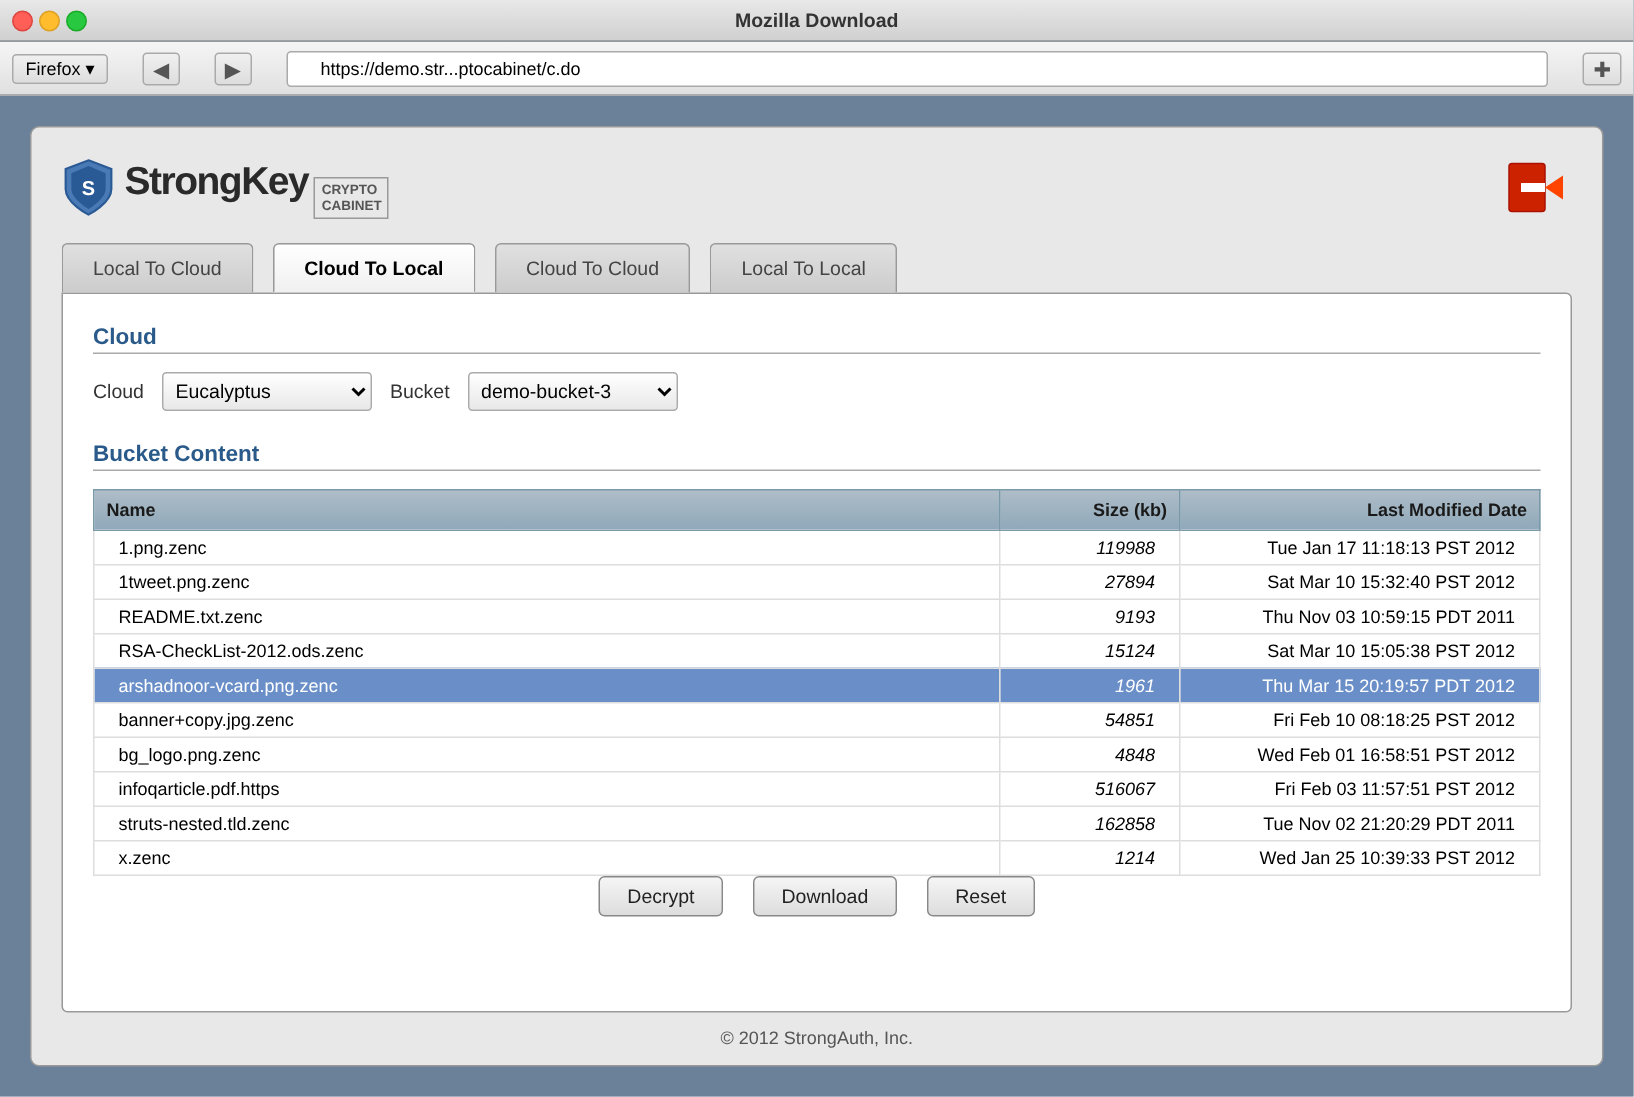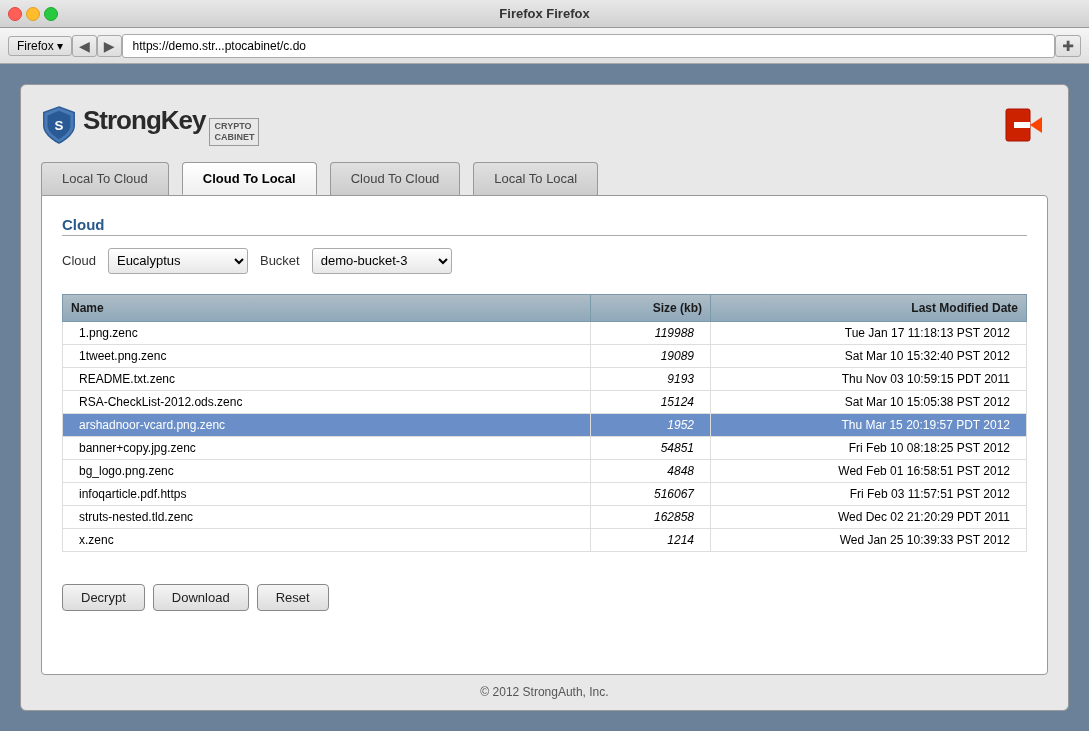--- a/index.html
+++ b/index.html
@@ -41,37 +41,37 @@
     .btn-close { background: #ff5f57; border-color: #e0443e; }
     .btn-min { background: #ffbd2e; border-color: #dea123; }
     .btn-max { background: #28c940; border-color: #1aab29; }
 
     .browser-toolbar {
       background: linear-gradient(to bottom, #f5f5f5, #e0e0e0);
       height: 36px;
       display: flex;
       align-items: center;
       padding: 0 8px;
-      gap: 0;
+      gap: 23px;
       border-bottom: 1px solid #aaa;
     }
     .browser-menu {
       background: linear-gradient(to bottom, #f0f0f0, #ddd);
       border: 1px solid #aaa;
       border-radius: 3px;
       padding: 2px 8px;
       font-size: 12px;
       cursor: pointer;
     }
     .address-bar {
       flex: 1;
       height: 24px;
       border: 1px solid #aaa;
       border-radius: 3px;
-      padding: 0 10px;
+      padding: 0 22px;
       font-size: 12px;
       background: white;
     }
     .nav-btn {
       background: linear-gradient(to bottom, #f0f0f0, #ddd);
       border: 1px solid #aaa;
       border-radius: 3px;
       padding: 2px 6px;
       font-size: 14px;
       cursor: pointer;
@@ -215,23 +215,23 @@
       padding: 4px 16px;
       border: 1px solid #ddd;
     }
     .data-table tbody td.col-name { text-align: left; }
     .data-table tbody td.col-size { text-align: right; font-style: italic; }
     .data-table tbody td.col-date { text-align: right; }
 
     
     .footer-buttons {
       display: flex;
-      justify-content: flex-start;
-      gap: 8px;
-      margin-top: 32px;
+      justify-content: center;
+      gap: 20px;
+      margin-top: 0;
     }
     .action-btn {
       padding: 5px 18px;
       border: 1px solid #888;
       border-radius: 4px;
       background: linear-gradient(to bottom, #f5f5f5, #ddd);
       font-size: 13px;
       cursor: pointer;
       color: #222;
     }
@@ -245,21 +245,21 @@
   </style>
 </head>
 <body>
 
 <div class="browser-titlebar">
   <div class="browser-controls">
     <div class="browser-btn btn-close"></div>
     <div class="browser-btn btn-min"></div>
     <div class="browser-btn btn-max"></div>
   </div>
-  <span class="browser-title">Firefox Firefox</span>
+  <span class="browser-title">Mozilla Download</span>
 </div>
 
 <div class="browser-toolbar">
   <button class="browser-menu">Firefox ▾</button>
   <button class="nav-btn">◀</button>
   <button class="nav-btn">▶</button>
   <input class="address-bar" type="text" value="https://demo.str...ptocabinet/c.do" style="">
   <button class="nav-btn">✚</button>
 </div>
 
@@ -320,74 +320,75 @@
         </select>
         <span class="field-label">Bucket</span>
         <select class="field-select">
           <option>demo-bucket-3</option>
           <option>demo-bucket-1</option>
           <option>demo-bucket-2</option>
         </select>
       </div>
 
       <div class="bucket-section">
+        <div class="section-title">Bucket Content</div>
 
         <table class="data-table">
           <thead>
             <tr>
               <th class="col-name">Name</th>
               <th class="col-size" style="width:120px;">Size (kb)</th>
-              <th class="col-date" style="width:316px;">Last Modified Date</th>
+              <th class="col-date" style="width:240px;">Last Modified Date</th>
             </tr>
           </thead>
           <tbody id="table-body">
           <tr style="cursor: pointer;">
                 <td class="col-name">1.png.zenc</td>
                 <td class="col-size">119988</td>
                 <td class="col-date">Tue Jan 17 11:18:13 PST 2012</td>
               </tr>
               <tr style="cursor: pointer; margin-top: 23px;">
                 <td class="col-name">1tweet.png.zenc</td>
-                <td class="col-size">19089</td>
+                <td class="col-size">27894</td>
                 <td class="col-date">Sat Mar 10 15:32:40 PST 2012</td>
               </tr>
               <tr style="cursor: pointer;">
                 <td class="col-name">README.txt.zenc</td>
                 <td class="col-size">9193</td>
                 <td class="col-date">Thu Nov 03 10:59:15 PDT 2011</td>
               </tr>
               <tr style="cursor: pointer;">
                 <td class="col-name">RSA-CheckList-2012.ods.zenc</td>
                 <td class="col-size">15124</td>
                 <td class="col-date">Sat Mar 10 15:05:38 PST 2012</td>
               </tr>
               <tr class="selected" style="cursor: pointer;">
                 <td class="col-name">arshadnoor-vcard.png.zenc</td>
-                <td class="col-size">1952</td>
+                <td class="col-size">1961</td>
                 <td class="col-date">Thu Mar 15 20:19:57 PDT 2012</td>
               </tr>
               <tr style="cursor: pointer;">
                 <td class="col-name">banner+copy.jpg.zenc</td>
                 <td class="col-size">54851</td>
                 <td class="col-date">Fri Feb 10 08:18:25 PST 2012</td>
               </tr>
               <tr style="cursor: pointer;">
                 <td class="col-name">bg_logo.png.zenc</td>
                 <td class="col-size">4848</td>
                 <td class="col-date">Wed Feb 01 16:58:51 PST 2012</td>
               </tr>
               <tr style="cursor: pointer;">
                 <td class="col-name">infoqarticle.pdf.https</td>
                 <td class="col-size">516067</td>
                 <td class="col-date">Fri Feb 03 11:57:51 PST 2012</td>
               </tr>
               <tr style="cursor: pointer;">
                 <td class="col-name">struts-nested.tld.zenc</td>
                 <td class="col-size">162858</td>
-                <td class="col-date">Wed Dec 02 21:20:29 PDT 2011</td>
+                <td class="col-date">Tue Nov 02 21:20:29 PDT 2011</td>
               </tr>
               <tr style="cursor: pointer;">
                 <td class="col-name">x.zenc</td>
                 <td class="col-size">1214</td>
                 <td class="col-date">Wed Jan 25 10:39:33 PST 2012</td>
               </tr>
             </tbody>
         </table>
       </div>
 

